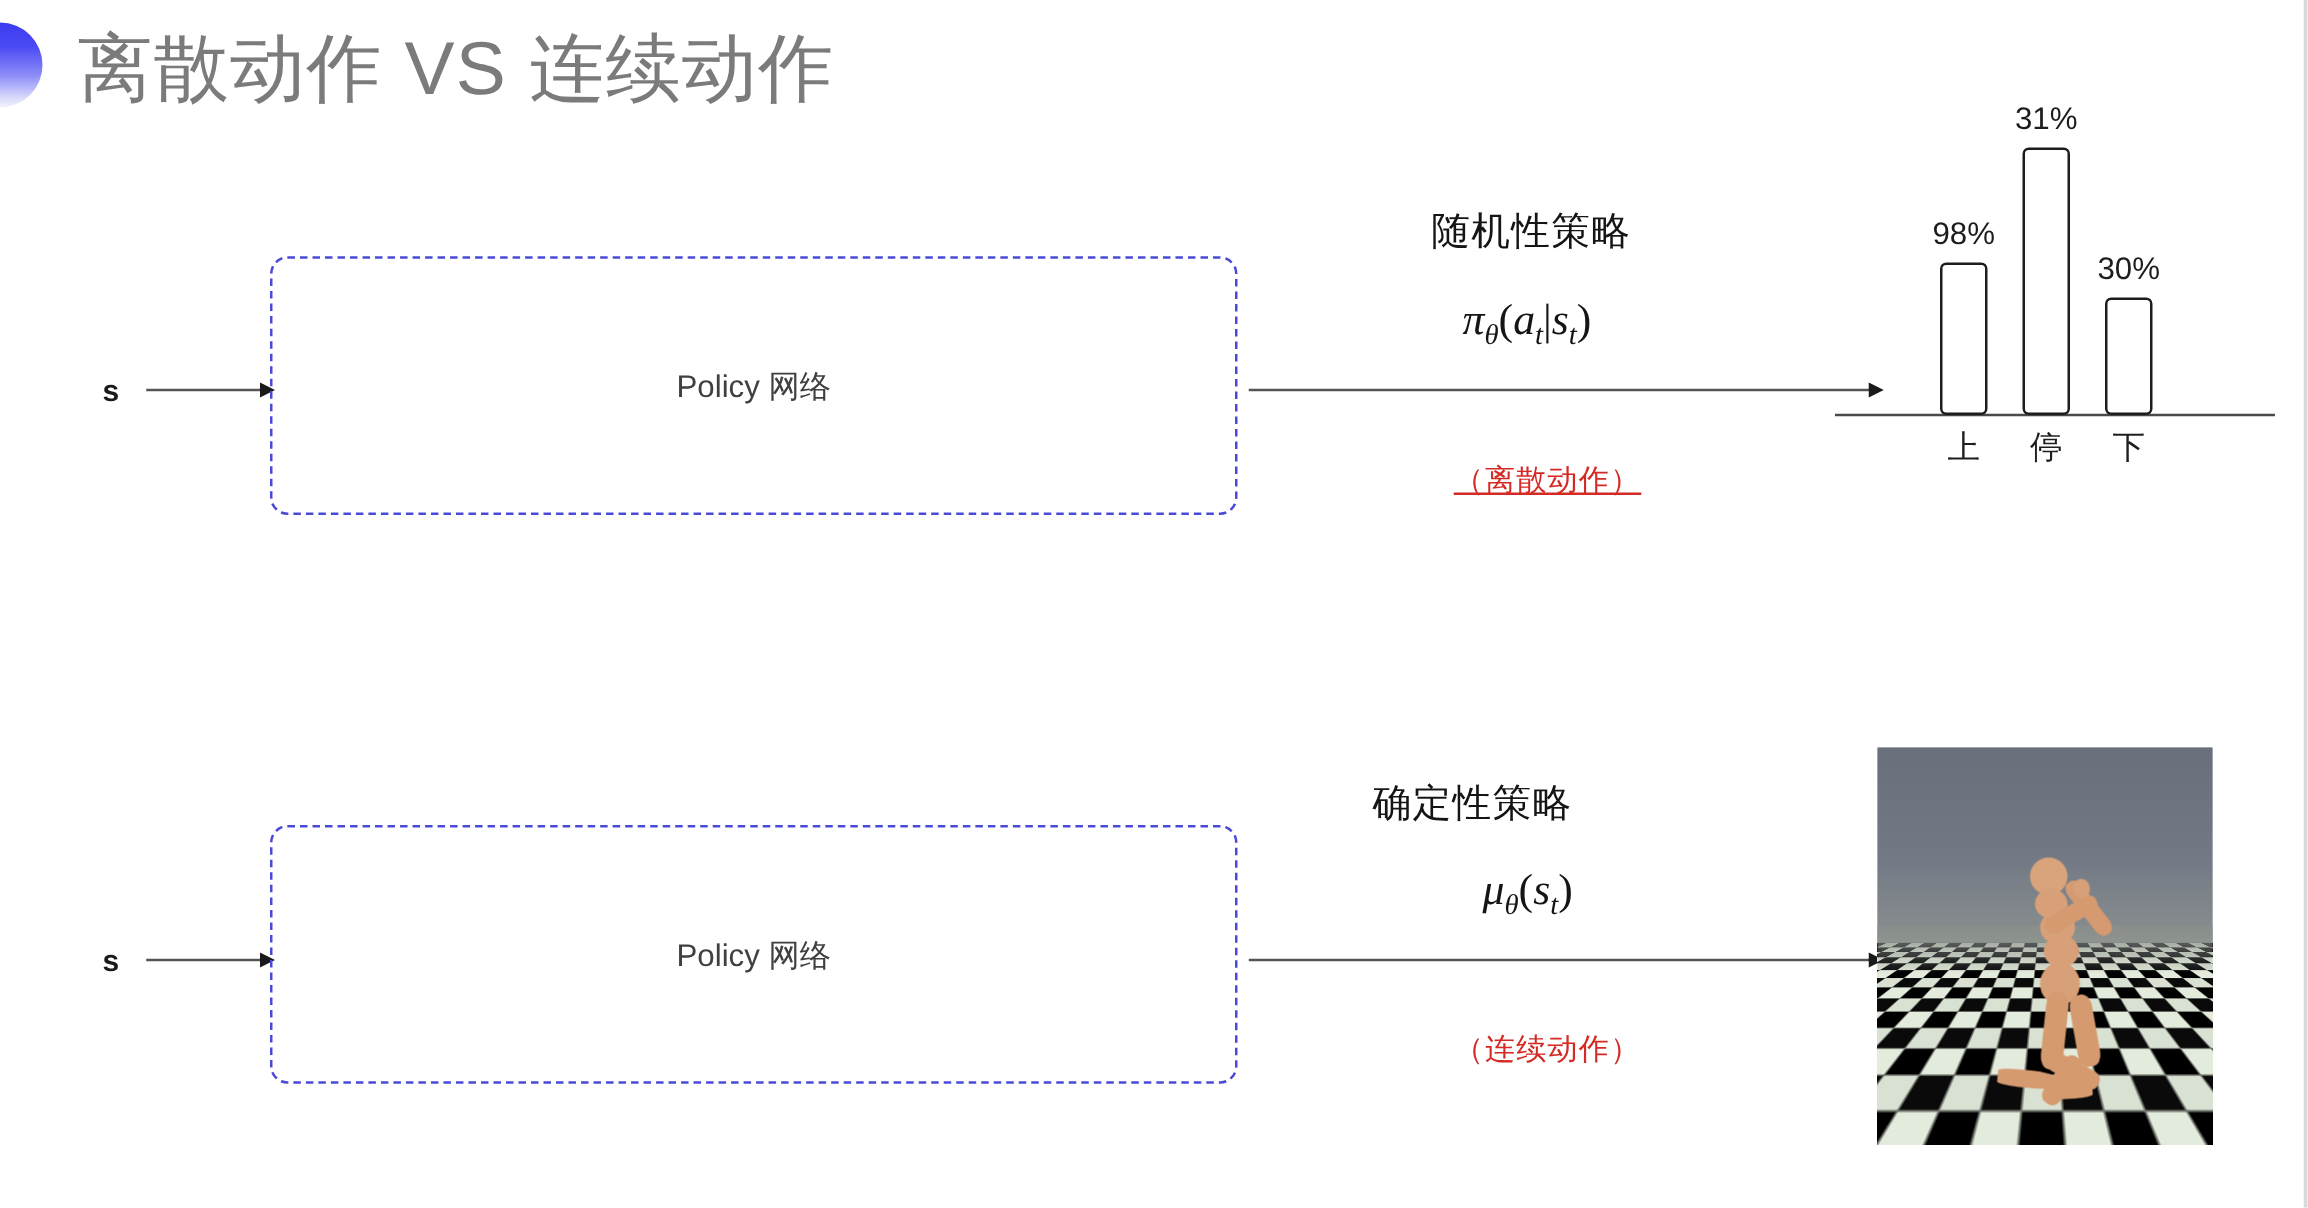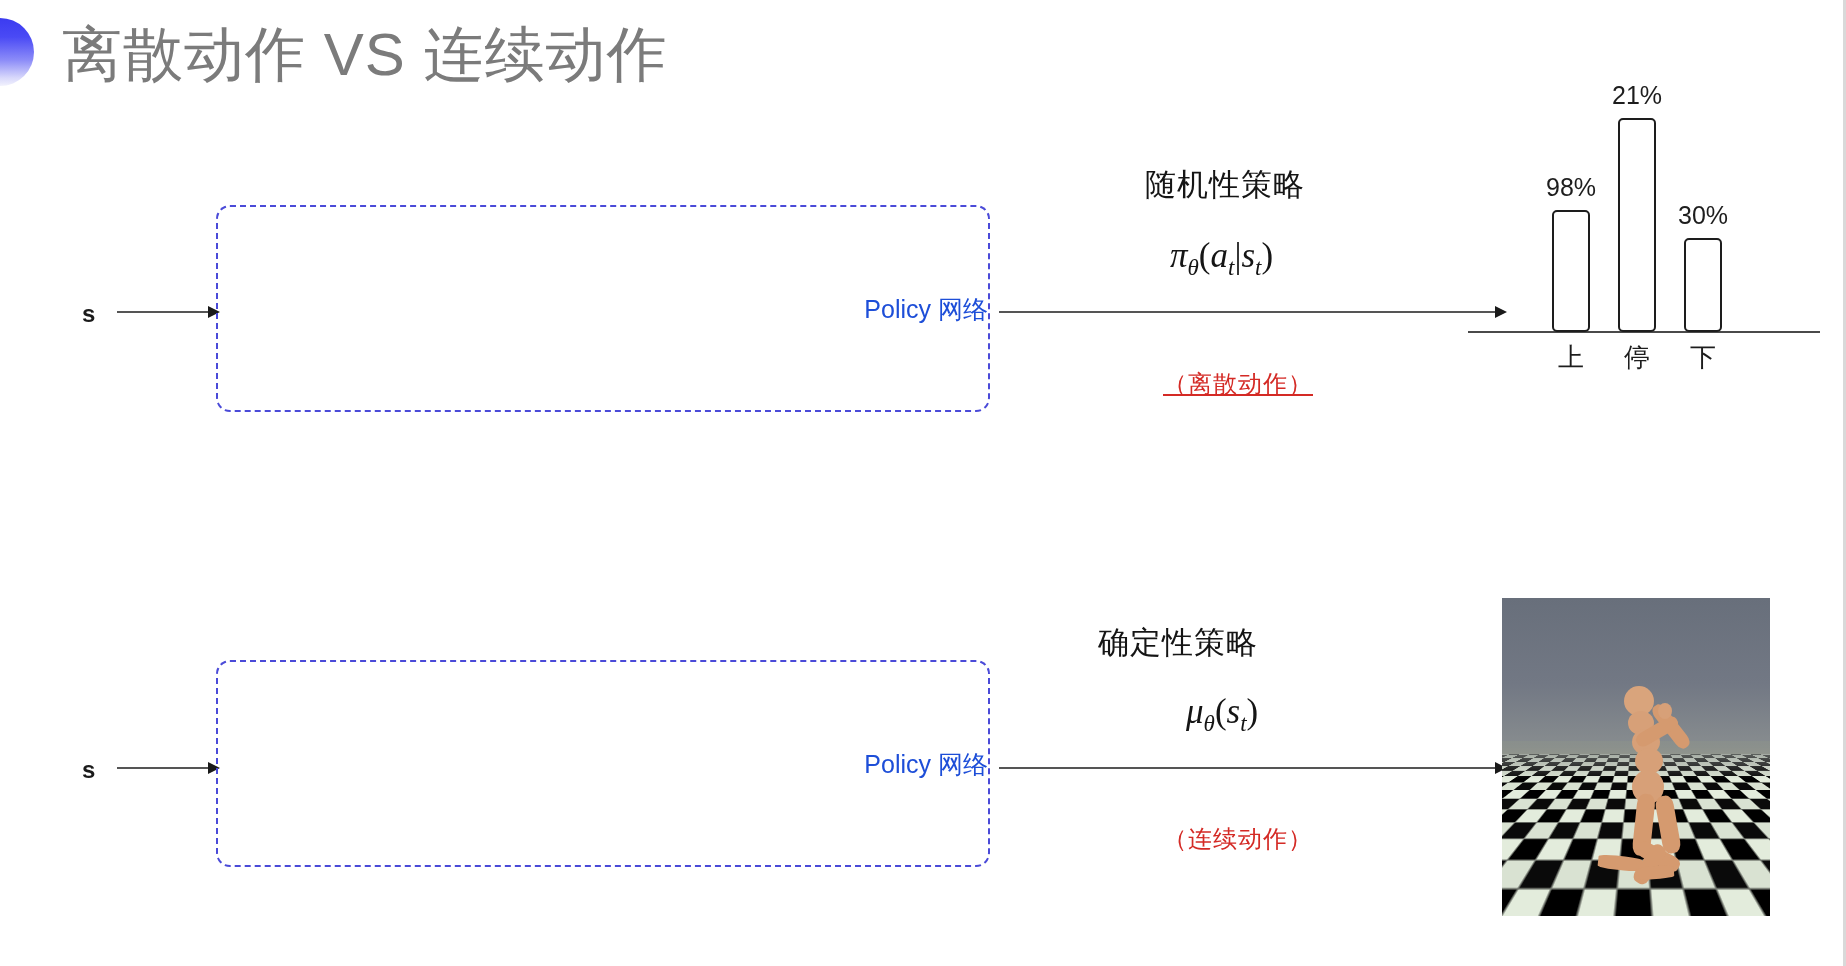--- a/index.html
+++ b/index.html
@@ -44,23 +44,23 @@
     border-radius: 14px;
     background: transparent;
     box-sizing: border-box;
   }
   .policy-box-label {
     position: absolute;
     left: 0;
     right: 0;
     top: 50%;
     transform: translateY(-50%);
-    text-align: right;
+    text-align: center;
     font-size: 25px;
-    color: #1d4ed8;
+    color: #404040;
     white-space: nowrap;
   }
 
   .state-label {
     position: absolute;
     font-size: 24px;
     font-weight: bold;
     color: #1a1a1a;
   }
 
@@ -264,21 +264,21 @@
   <div class="axis-line"></div>
 
   <div class="bar-group" style="left:84px;">
     <div class="bar" style="height:122px;"></div>
     <div class="bar-value" style="bottom:130px;">98%</div>
     <div class="bar-category" style="top:8px;">上</div>
   </div>
 
   <div class="bar-group" style="left:150px;">
     <div class="bar" style="height:214px;"></div>
-    <div class="bar-value" style="bottom:222px;">21%</div>
+    <div class="bar-value" style="bottom:222px;">31%</div>
     <div class="bar-category" style="top:8px;">停</div>
   </div>
 
   <div class="bar-group" style="left:216px;">
     <div class="bar" style="height:94px;"></div>
     <div class="bar-value" style="bottom:102px;">30%</div>
     <div class="bar-category" style="top:8px;">下</div>
   </div>
 </div>
 

